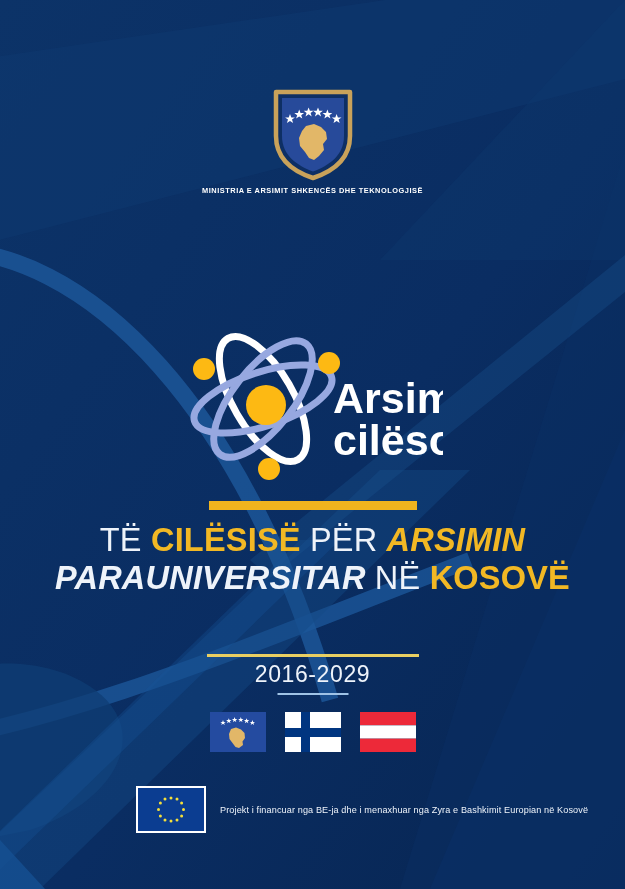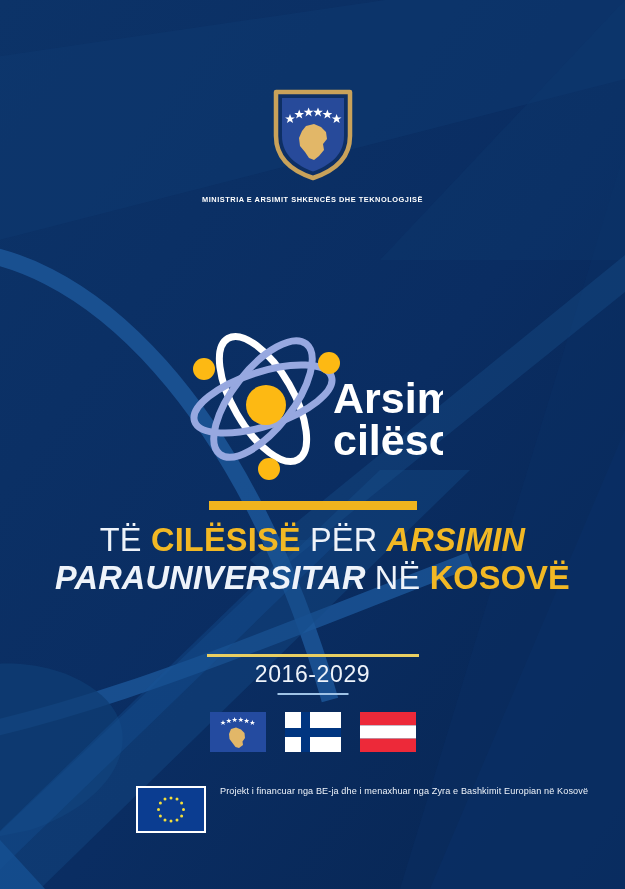--- a/index.html
+++ b/index.html
@@ -30,21 +30,21 @@
     top: 86px;
     left: 0;
     right: 0;
     text-align: center;
   }
   .coat-of-arms {
     display: block;
     margin: 0 auto;
   }
   .ministry-lines {
-    margin-top: 13px;
+    margin-top: 4px;
     color: #ffffff;
     font-size: 7.4px;
     letter-spacing: 0.52px;
     line-height: 10.6px;
     font-weight: bold;
   }
   .ministry-lines div { white-space: nowrap; }
 
   
   .logo-block {
@@ -132,20 +132,21 @@
     gap: 19px;
   }
   .flag { display: block; }
 
   
   .eu-footer {
     position: absolute;
     top: 786px;
     left: 88px;
     display: flex;
+    align-items: center;
     padding-left: 48px;
   }
   .eu-flag-box {
     width: 70px;
     height: 47px;
     border: 2px solid #ffffff;
     box-sizing: border-box;
     background: #0b3d91;
     position: relative;
     flex: none;

